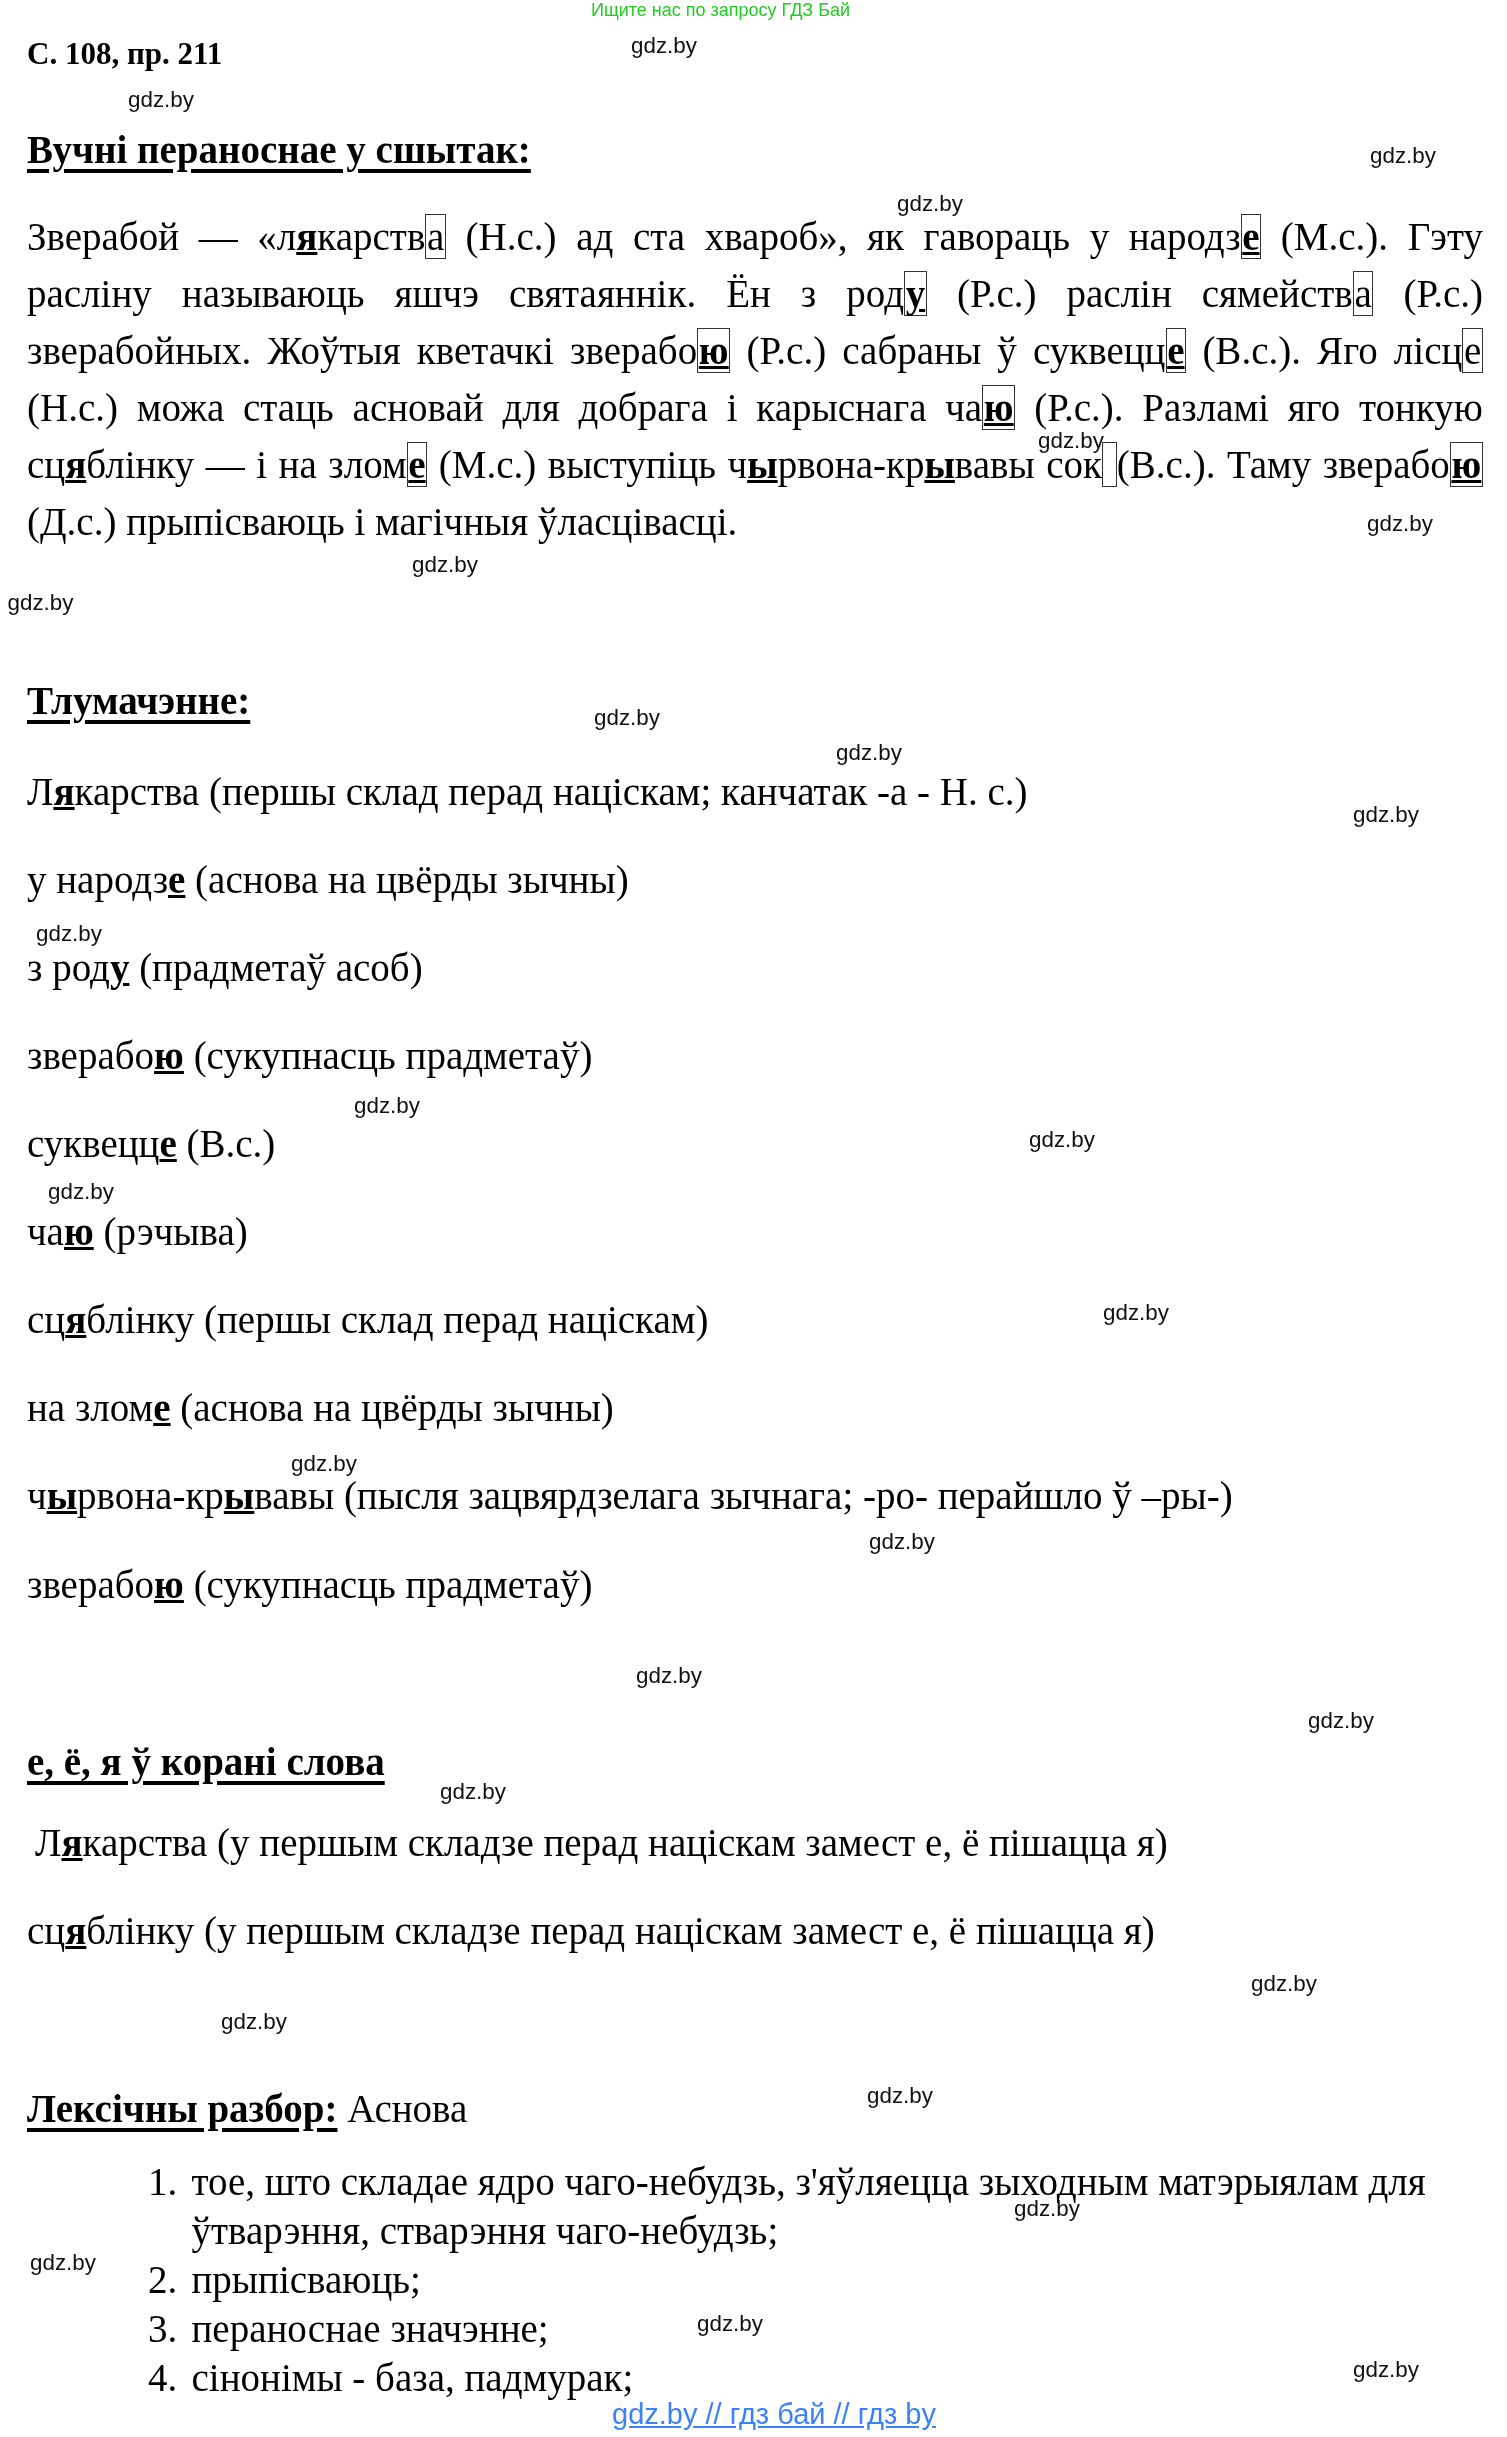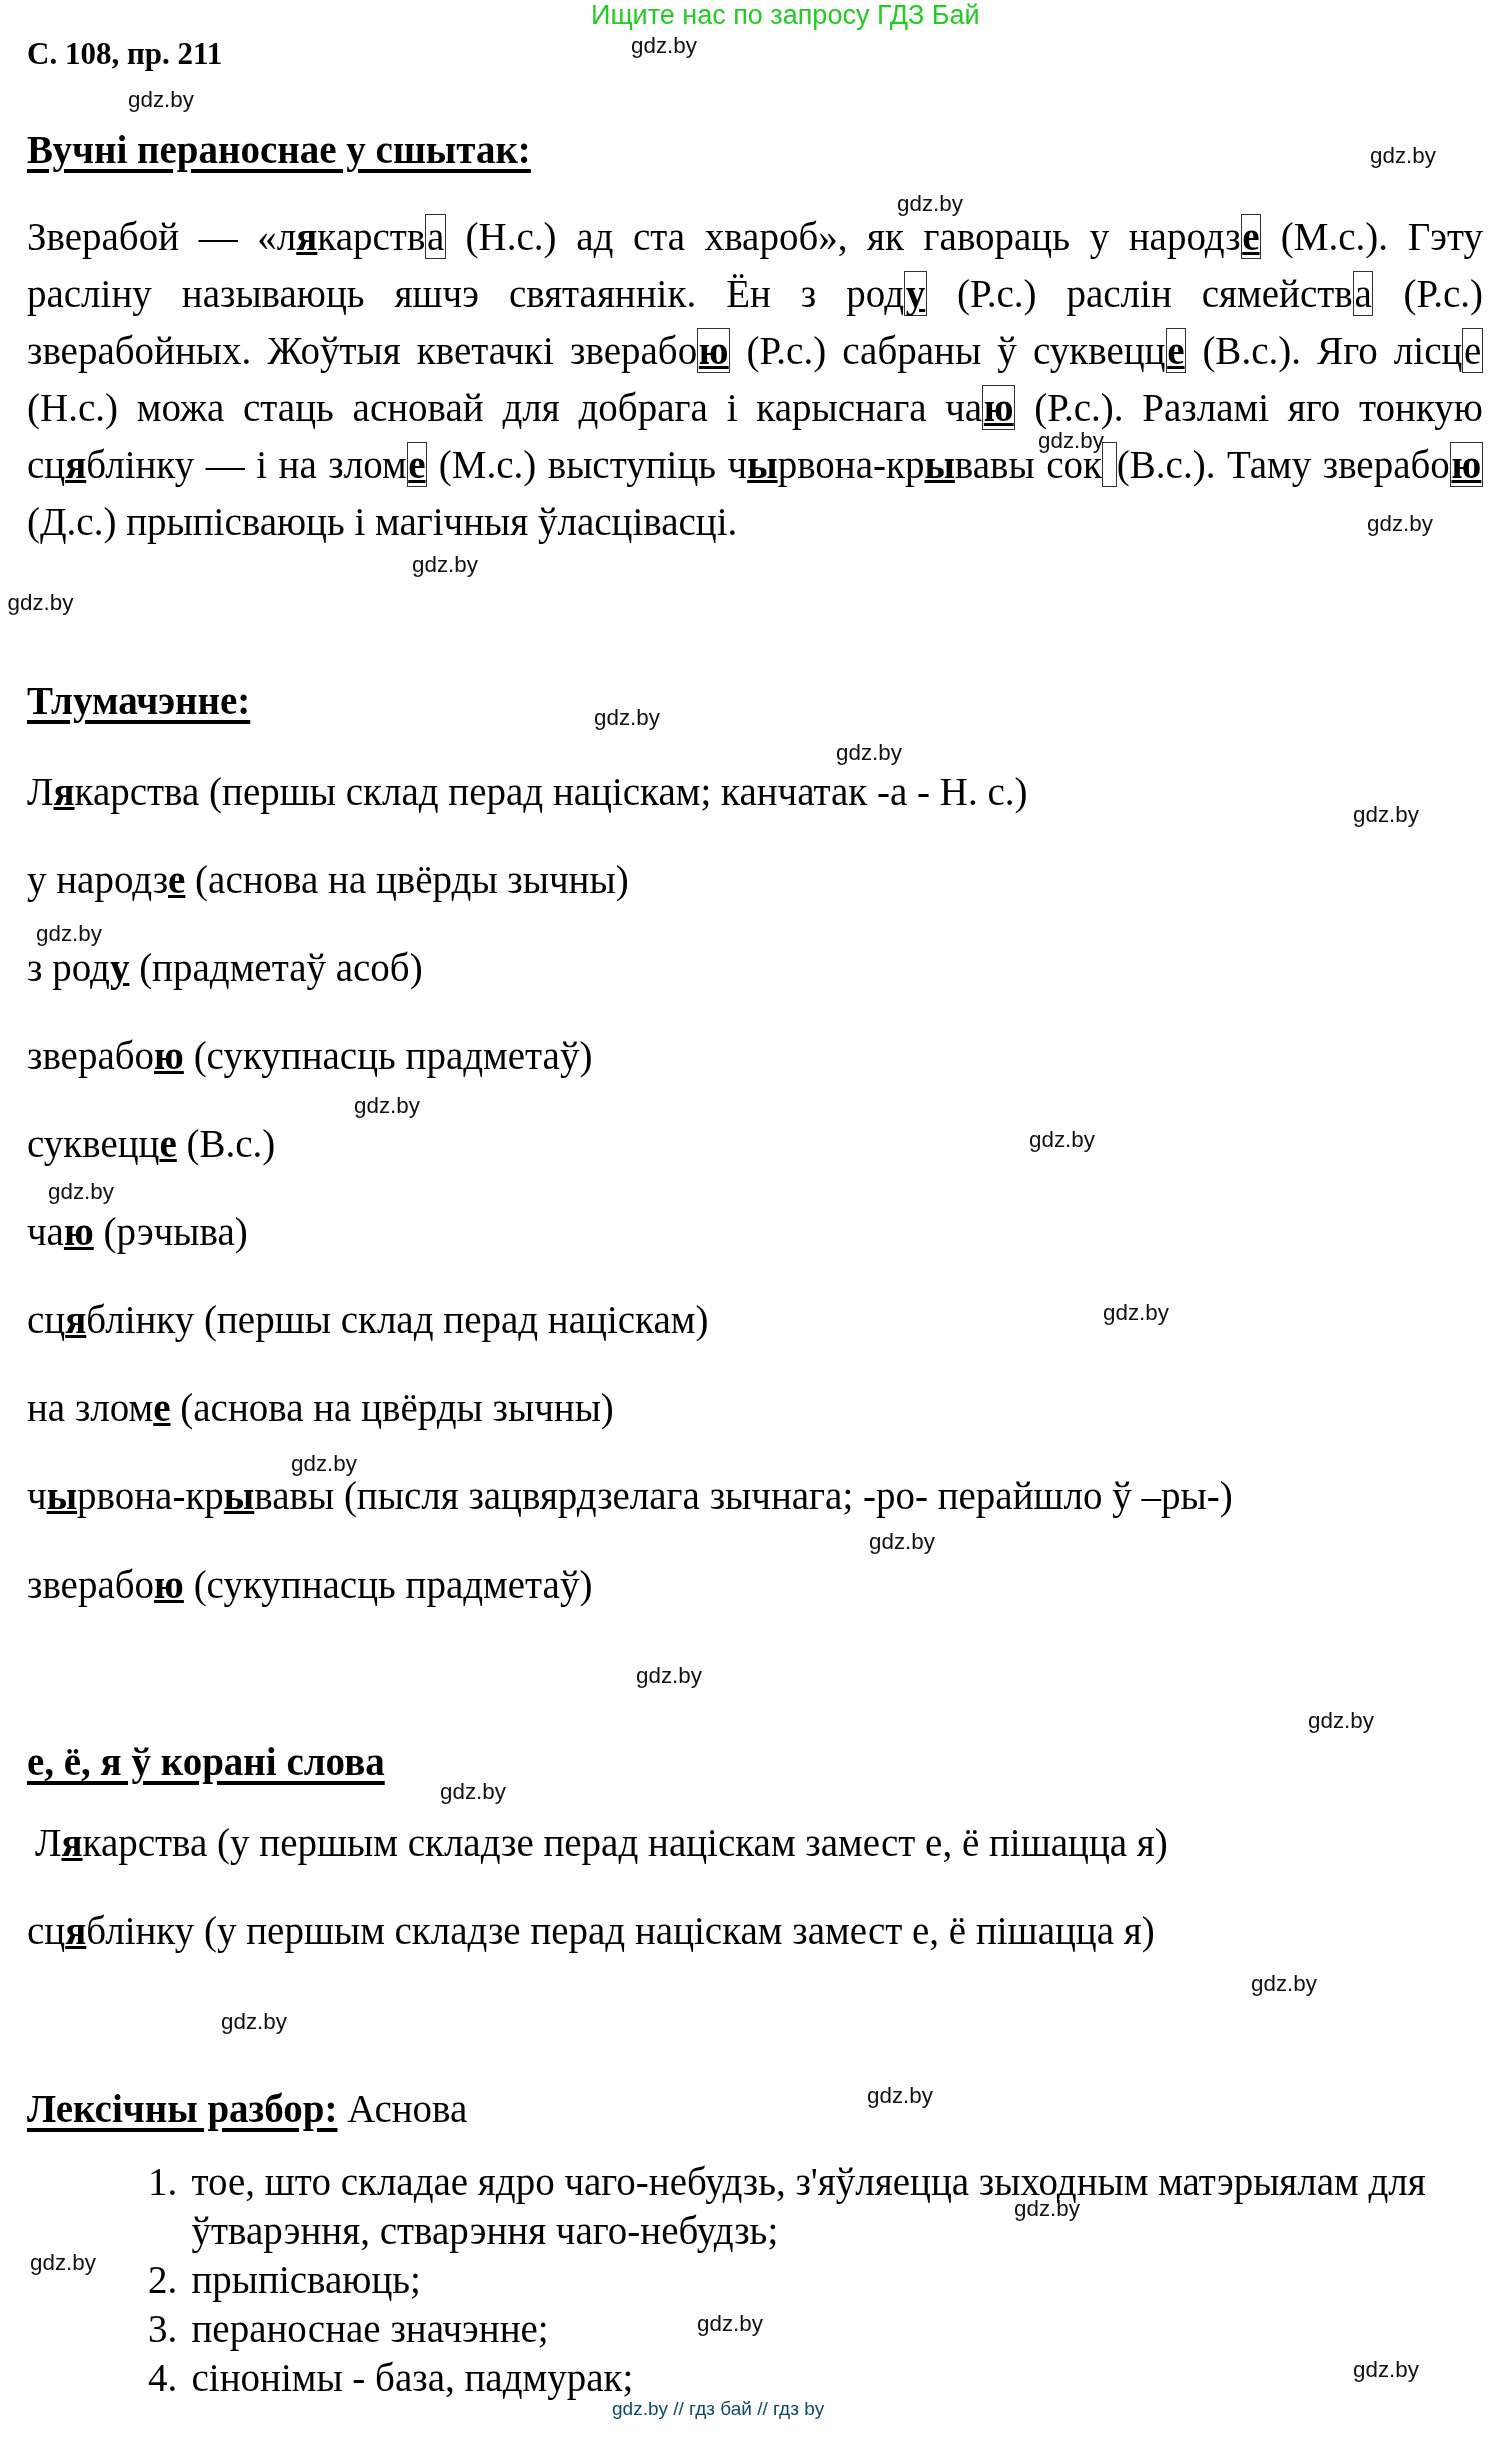--- a/index.html
+++ b/index.html
@@ -1,20 +1,20 @@
 <!DOCTYPE html>
 <html style="font-size:12px"><head>
 <meta charset="utf-8">
 <style>
   html,body{margin:0;padding:0;background:#fff;}
   body{width:1508px;height:2438px;position:relative;overflow:hidden;font-family:"Liberation Serif","DejaVu Serif",serif;color:#000;}
   .abs{position:absolute;white-space:nowrap;}
   .wm{position:absolute;font-family:"Liberation Sans","DejaVu Sans",sans-serif;font-size:22.4px;color:#111;white-space:nowrap;}
-  .top-banner{font-family:"Liberation Sans","DejaVu Sans",sans-serif;font-size:27px;color:#22cc22;}
-  .footer{font-family:"Liberation Sans","DejaVu Sans",sans-serif;font-size:19px;color:#0c4a6e;}
+  .top-banner{font-family:"Liberation Sans","DejaVu Sans",sans-serif;font-size:18px;color:#22cc22;}
+  .footer{font-family:"Liberation Sans","DejaVu Sans",sans-serif;font-size:29px;color:#3b82f6;text-decoration:underline;}
   .title{font-size:31px;font-weight:bold;}
   .heading{font-size:39px;font-weight:bold;text-decoration:underline;text-decoration-thickness:3.7px;text-underline-offset:6px;}
   .line{font-size:39px;}
   .body-para{position:absolute;left:27px;width:1456px;font-size:39px;line-height:57px;text-align:justify;}
   .hl{font-weight:bold;text-decoration:underline;text-decoration-thickness:3px;}
   .box{border:1.5px solid #333;padding:0 0.7px;}
   ol.lex{position:absolute;left:104px;top:2141px;margin:16px;padding-left:67px;font-size:39px;line-height:49px;width:1321px;}
   ol.lex li{padding-left:4.5px;}
 </style>
 </head>

